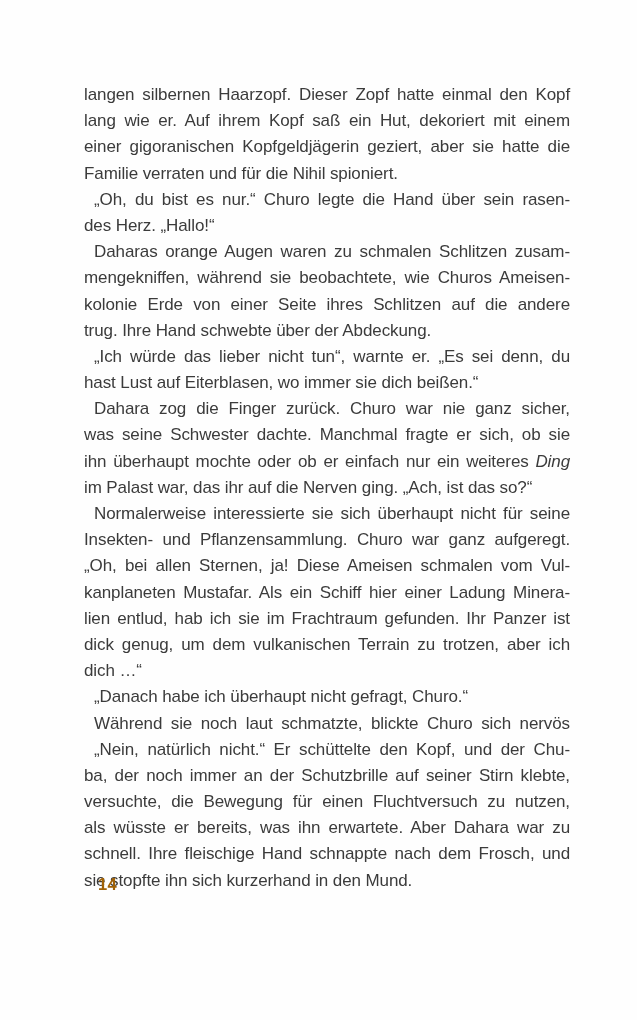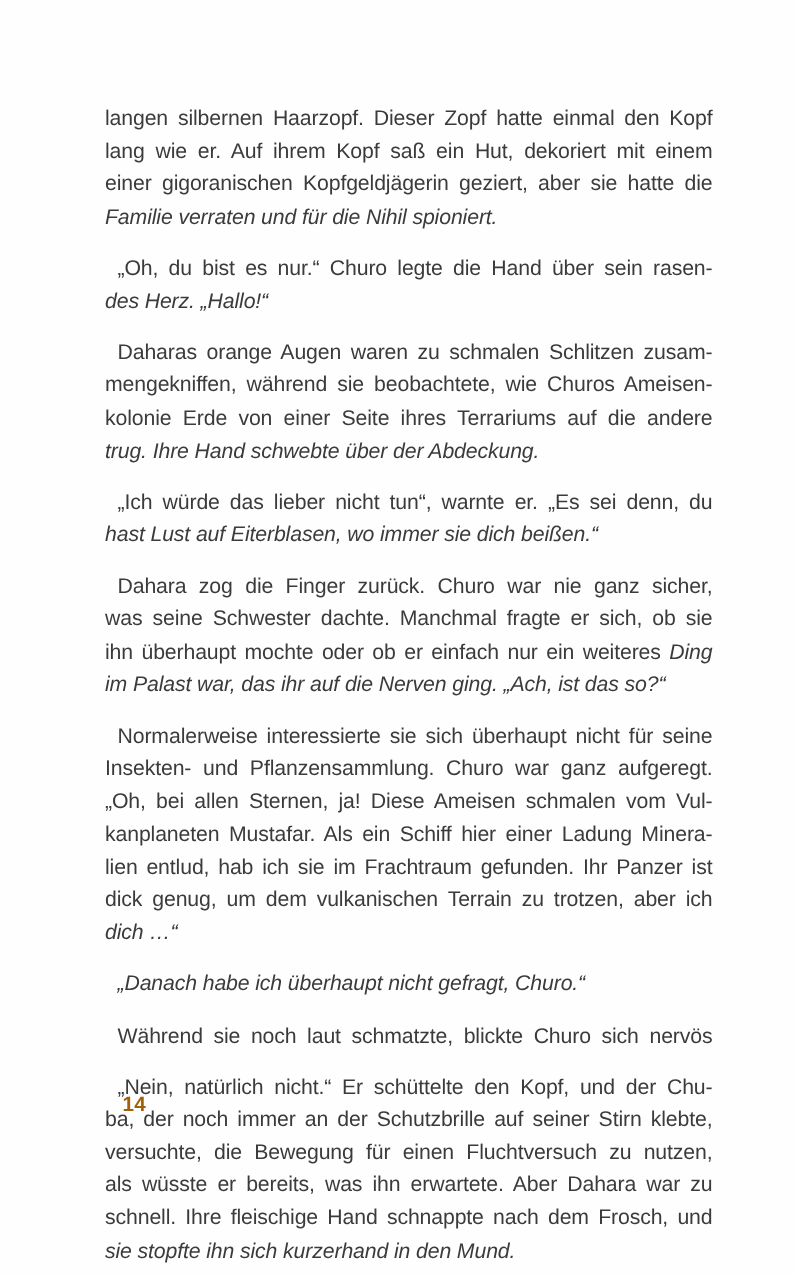--- a/index.html
+++ b/index.html
@@ -26,22 +26,22 @@
     line-height: 26.2px;
     letter-spacing: -0.1px;
   }
   .para { margin: 0; padding: 0; }
   .line {
     height: 26.2px;
     text-align: justify;
     text-align-last: justify;
     white-space: normal;
   }
-  .line.noj { text-align-last: left; font-style: italic; }
-  .line.ind { text-indent: 10px; margin-top: 15px; }
+  .line.noj { text-align-last: left; }
+  .line.ind { text-indent: 10px; }
   .it { font-style: italic; }
   .page-number {
     position: absolute;
     left: 98px;
     top: 875px;
     font-size: 16.5px;
     font-weight: bold;
     color: #a16207;
     letter-spacing: 0.2px;
   }
@@ -57,21 +57,21 @@
         <div class="line"><span>einer gigoranischen Kopfgeldjägerin geziert, aber sie hatte die</span></div>
         <div class="line noj"><span>Familie verraten und für die Nihil spioniert.</span></div>
       </div>
       <div class="para">
         <div class="line ind"><span>„Oh, du bist es nur.“ Churo legte die Hand über sein rasen-</span></div>
         <div class="line noj"><span>des Herz. „Hallo!“</span></div>
       </div>
       <div class="para">
         <div class="line ind"><span>Daharas orange Augen waren zu schmalen Schlitzen zusam-</span></div>
         <div class="line"><span>mengekniffen, während sie beobachtete, wie Churos Ameisen-</span></div>
-        <div class="line"><span>kolonie Erde von einer Seite ihres Terrariums auf die andere</span></div>
+        <div class="line"><span>kolonie Erde von einer Seite ihres Schlitzen auf die andere</span></div>
         <div class="line noj"><span>trug. Ihre Hand schwebte über der Abdeckung.</span></div>
       </div>
       <div class="para">
         <div class="line ind"><span>„Ich würde das lieber nicht tun“, warnte er. „Es sei denn, du</span></div>
         <div class="line noj"><span>hast Lust auf Eiterblasen, wo immer sie dich beißen.“</span></div>
       </div>
       <div class="para">
         <div class="line ind"><span>Dahara zog die Finger zurück. Churo war nie ganz sicher,</span></div>
         <div class="line"><span>was seine Schwester dachte. Manchmal fragte er sich, ob sie</span></div>
         <div class="line"><span>ihn überhaupt mochte oder ob er einfach nur ein weiteres </span><span class="it">Ding</span></div>

